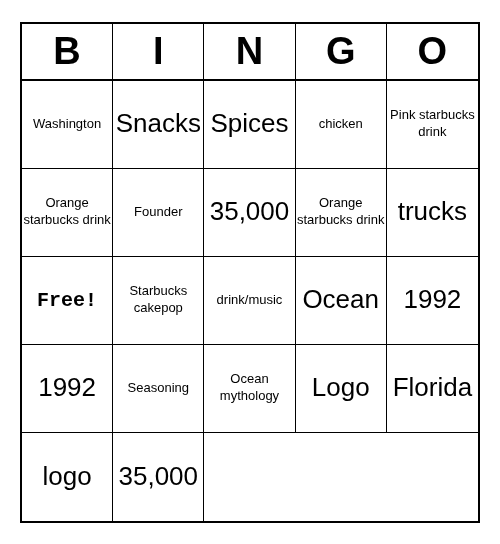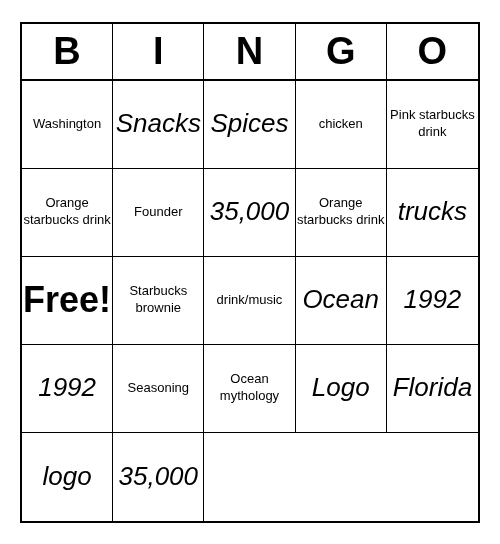--- a/index.html
+++ b/index.html
@@ -66,26 +66,26 @@
 
     .cell-text {
       font-size: 13px;
       line-height: 1.3;
     }
 
     .cell-text-large {
       font-size: 26px;
       font-weight: normal;
       line-height: 1.2;
-      font-style: italic;
     }
 
     .free-cell {
-      font-size: 36px;
+      font-size: 20px;
       font-weight: bold;
+      font-family: Liberation Mono, monospace;
     }
   </style>
 </head>
 <body>
 
 <div class="bingo-card">
   <div class="bingo-header">
   <div class="bingo-header-cell">B</div>
       <div class="bingo-header-cell">I</div>
       <div class="bingo-header-cell">N</div>
@@ -120,21 +120,21 @@
       <div class="bingo-cell">
         <span class="cell-text">Orange starbucks drink</span>
       </div>
       <div class="bingo-cell">
         <span class="cell-text-large">trucks</span>
       </div>
       <div class="bingo-cell">
         <span class="free-cell">Free!</span>
       </div>
       <div class="bingo-cell">
-        <span class="cell-text">Starbucks brownie</span>
+        <span class="cell-text">Starbucks cakepop</span>
       </div>
       <div class="bingo-cell">
         <span class="cell-text">drink/music</span>
       </div>
       <div class="bingo-cell">
         <span class="cell-text-large">Ocean</span>
       </div>
       <div class="bingo-cell">
         <span class="cell-text-large">1992</span>
       </div>

